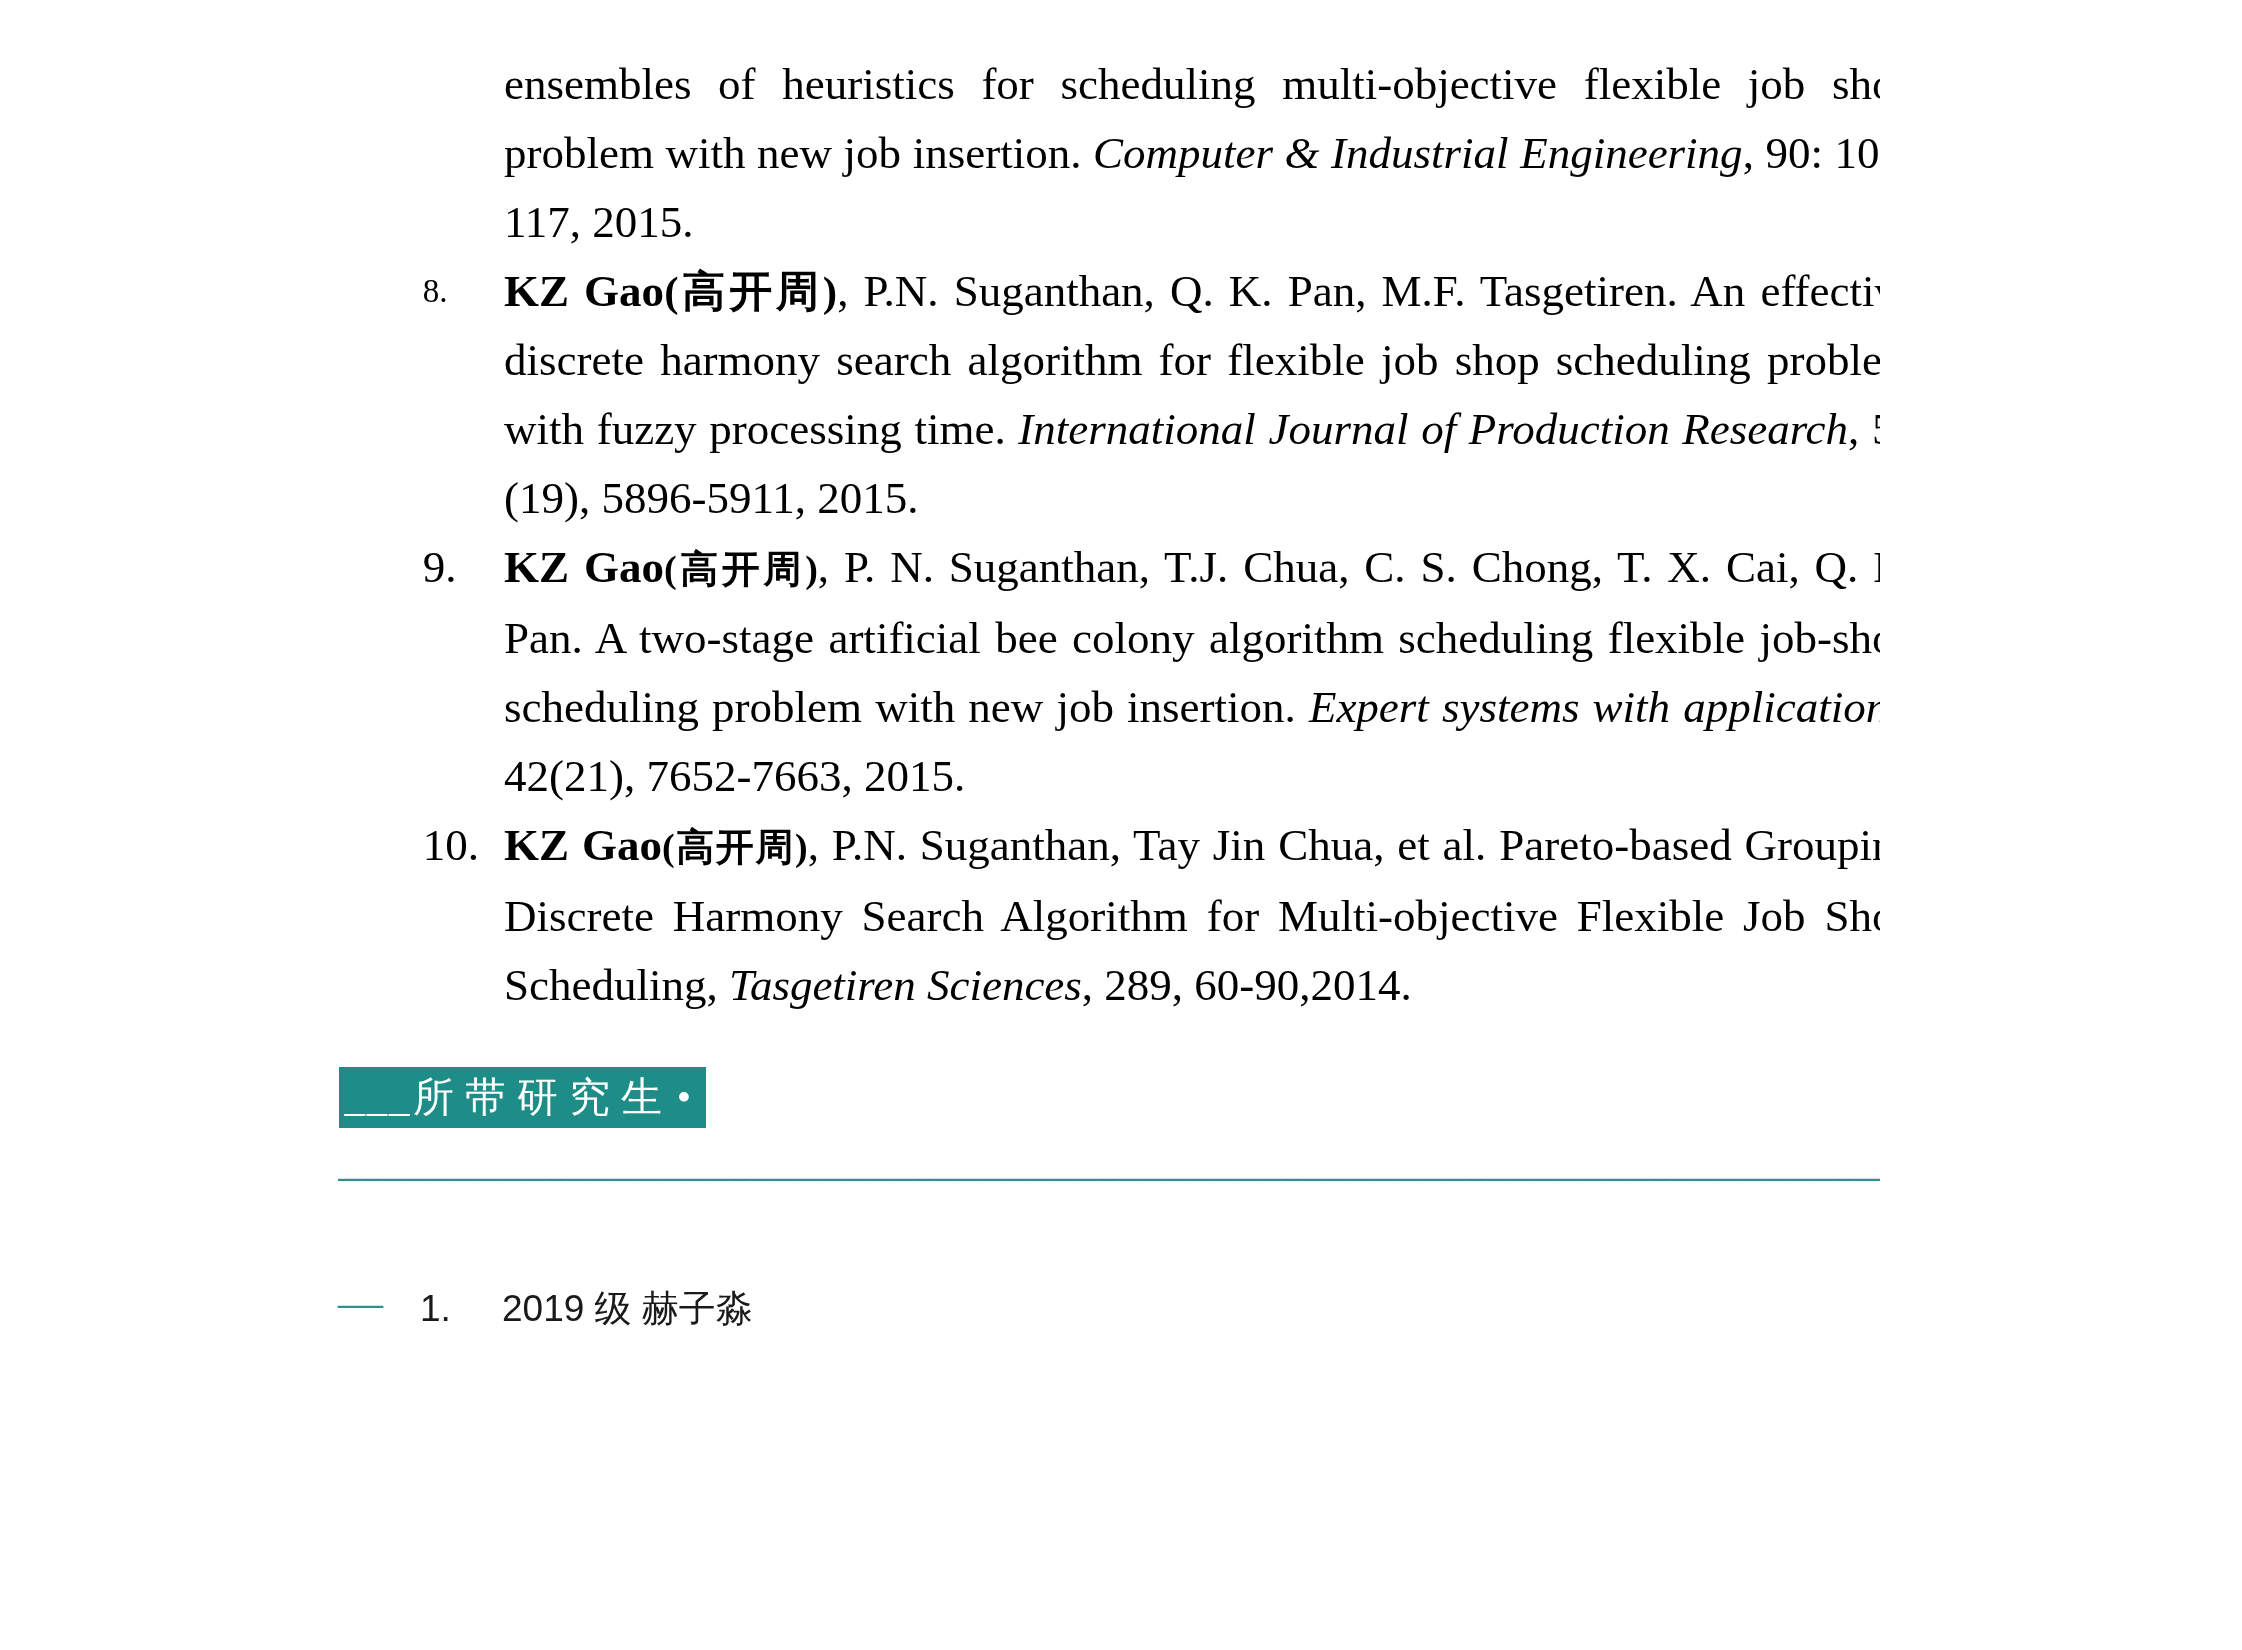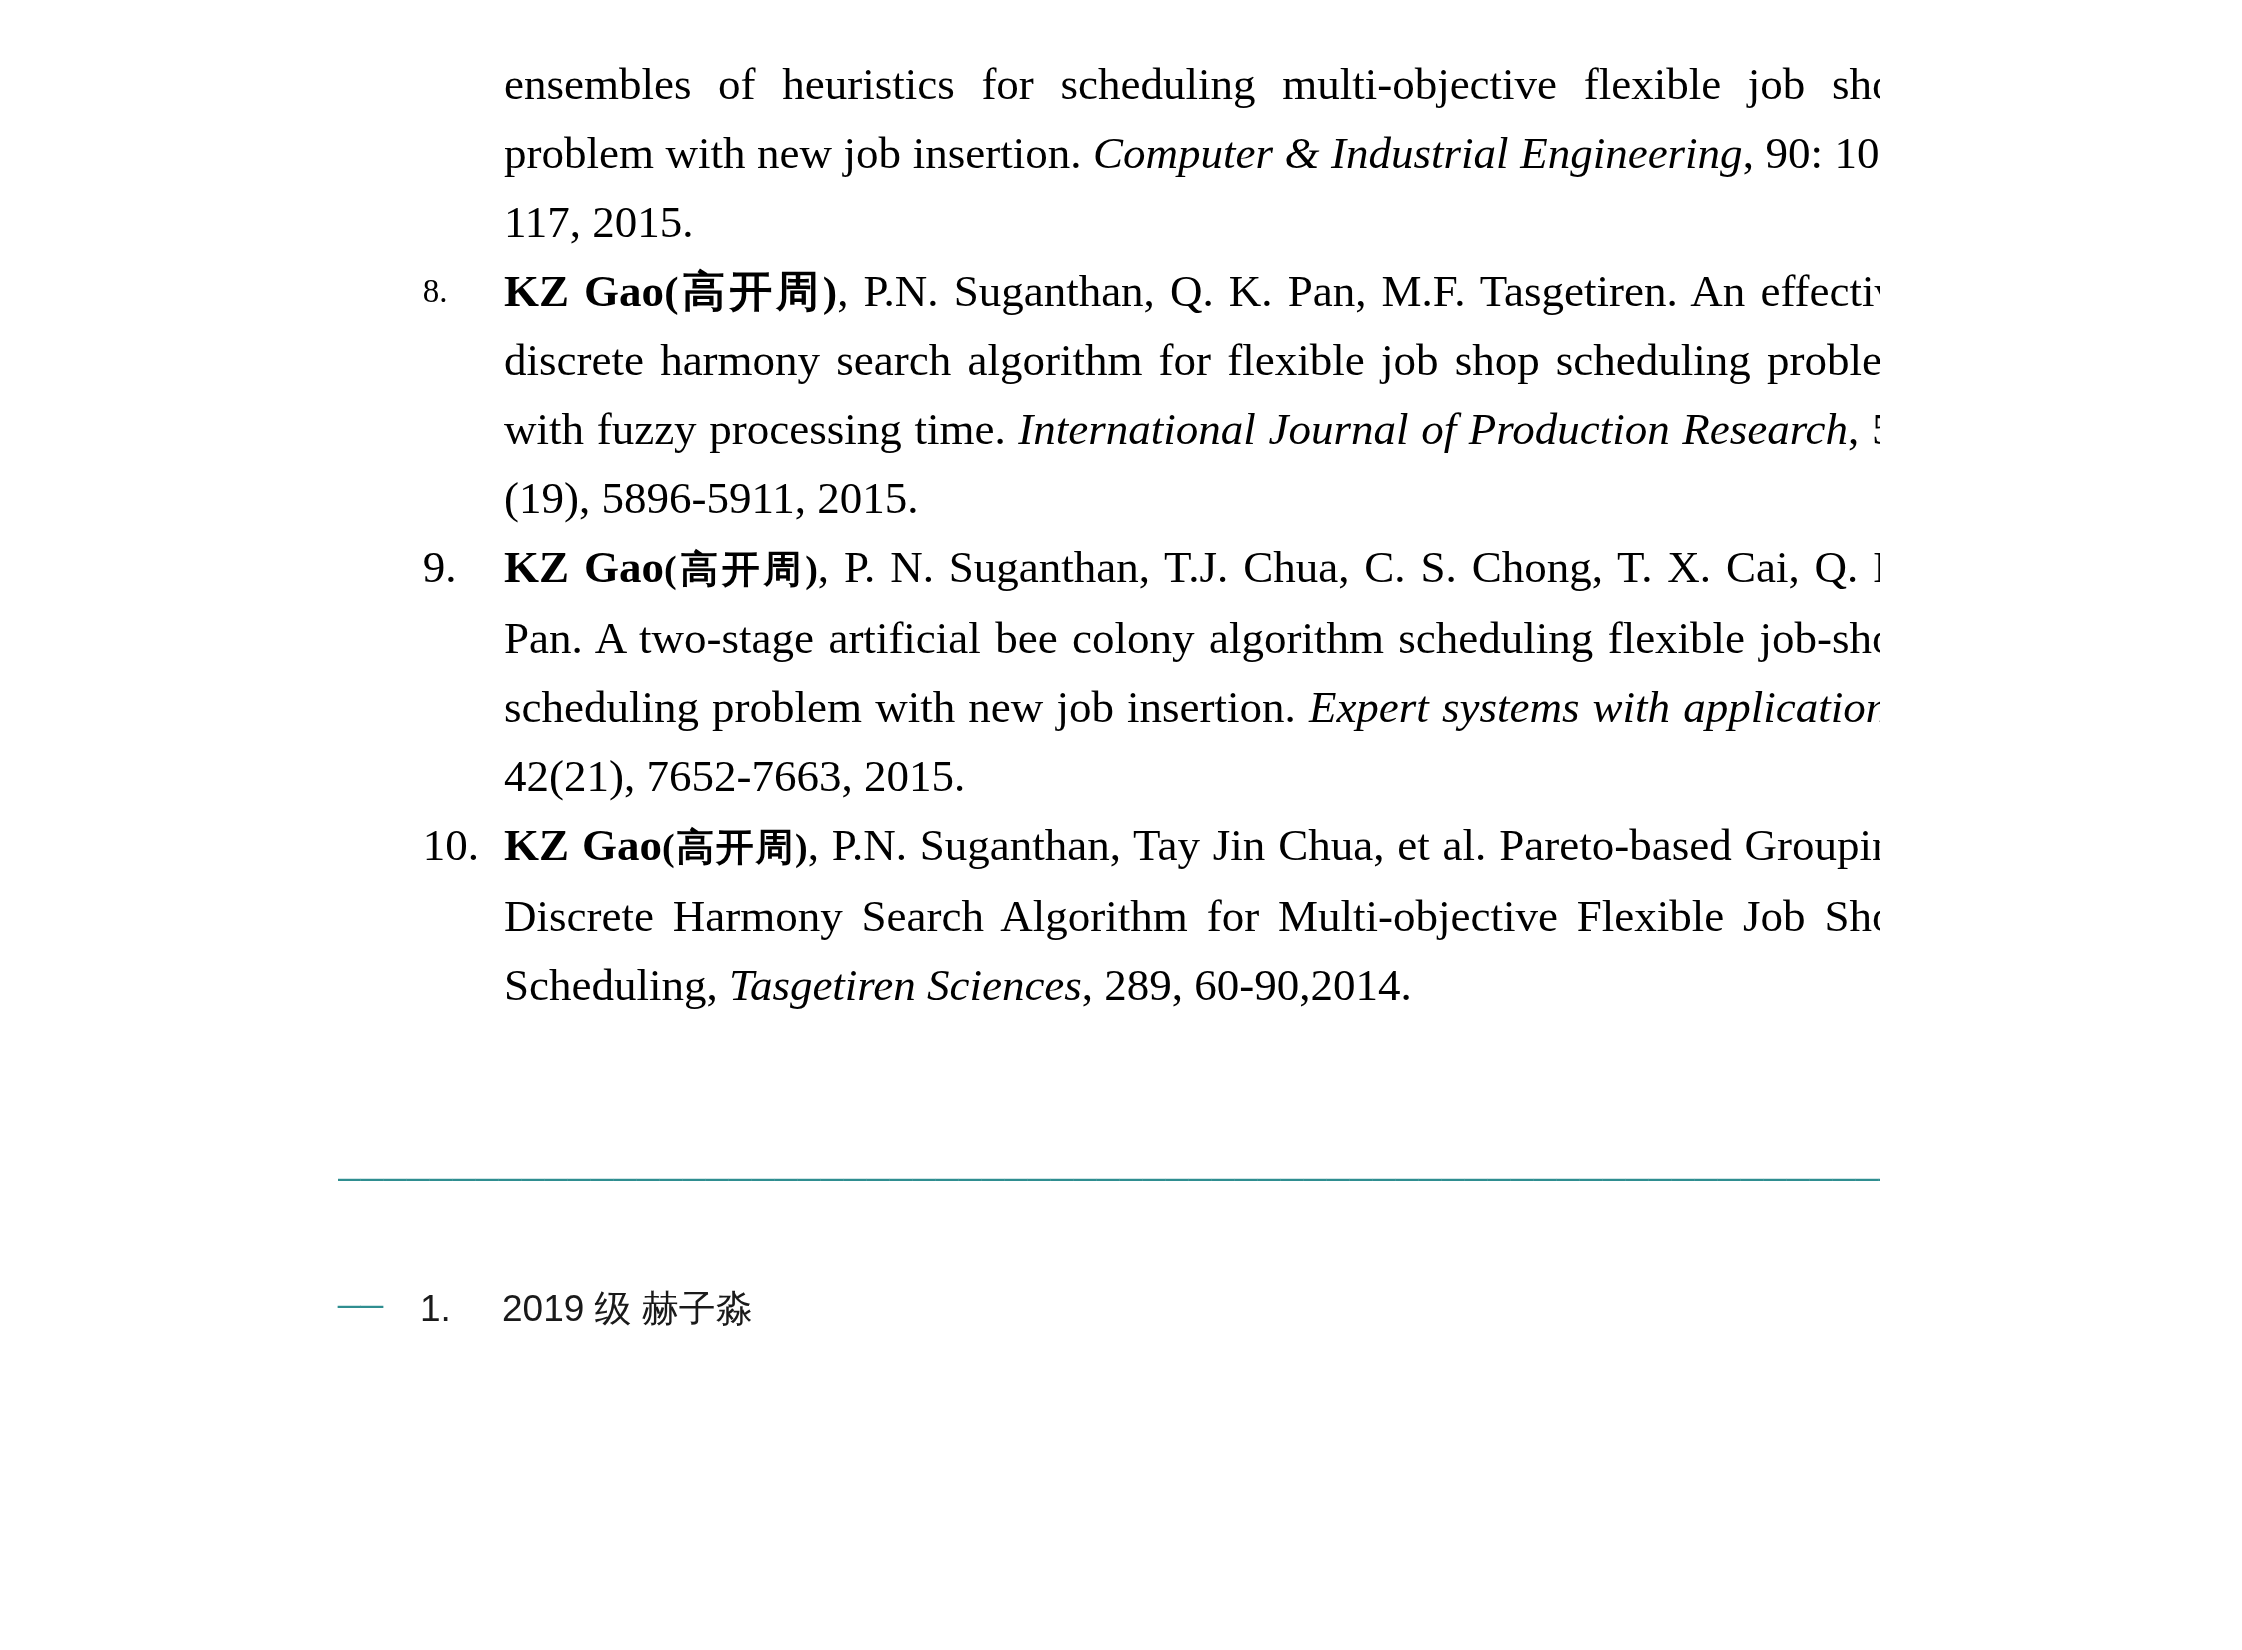--- a/index.html
+++ b/index.html
@@ -114,20 +114,21 @@
     <p class="cont"><span>ensembles of heuristics for scheduling multi-objective flexible job shop problem with new job insertion. </span><span class="italic">Computer &amp; Industrial Engineering</span><span>, 90: 107-117, 2015.</span></p>
 
     <p class="ref"><span class="num num-sm">8.</span><span class="bold">KZ Gao</span><span class="cjk-lg">(高开周)</span><span>, P.N.   Suganthan, Q. K. Pan, M.F. Tasgetiren. An effective discrete harmony search algorithm for flexible job shop scheduling problem with fuzzy processing time. </span><span class="italic">International Journal of Production Research</span><span>, 53 (19), 5896-5911, 2015.</span></p>
 
     <p class="ref"><span class="num">9.</span><span class="bold">KZ Gao</span><span class="cjk-sm">(高开周)</span><span>, P. N. Suganthan, T.J. Chua, C. S. Chong, T. X. Cai, Q. K. Pan. A two-stage artificial bee colony algorithm scheduling flexible job-shop scheduling problem with new job insertion. </span><span class="italic">Expert systems with applications</span><span>, 42(21), 7652-7663, 2015.</span></p>
 
     <p class="ref"><span class="num">10.</span><span class="bold">KZ Gao</span><span class="cjk-sm">(高开周)</span><span>, P.N. Suganthan, Tay Jin Chua, et al. Pareto-based Grouping Discrete Harmony Search Algorithm for Multi-objective Flexible Job Shop Scheduling, </span><span class="italic">Tasgetiren Sciences</span><span>, 289, 60-90,2014.</span></p>
 
   </div>
 
+  <div class="heading-box"><span class="u-prefix">___</span><span class="h-title">所带研究生</span><span class="h-bullet">•</span></div>
 
   <div class="line-long">______________________________________________________________________</div>
 
   <div class="line-short">__</div>
 
   <div class="students">
     <div class="student">
         <span class="s-num">1.</span>
         <span>2019 级 赫子淼</span>
       </div>

